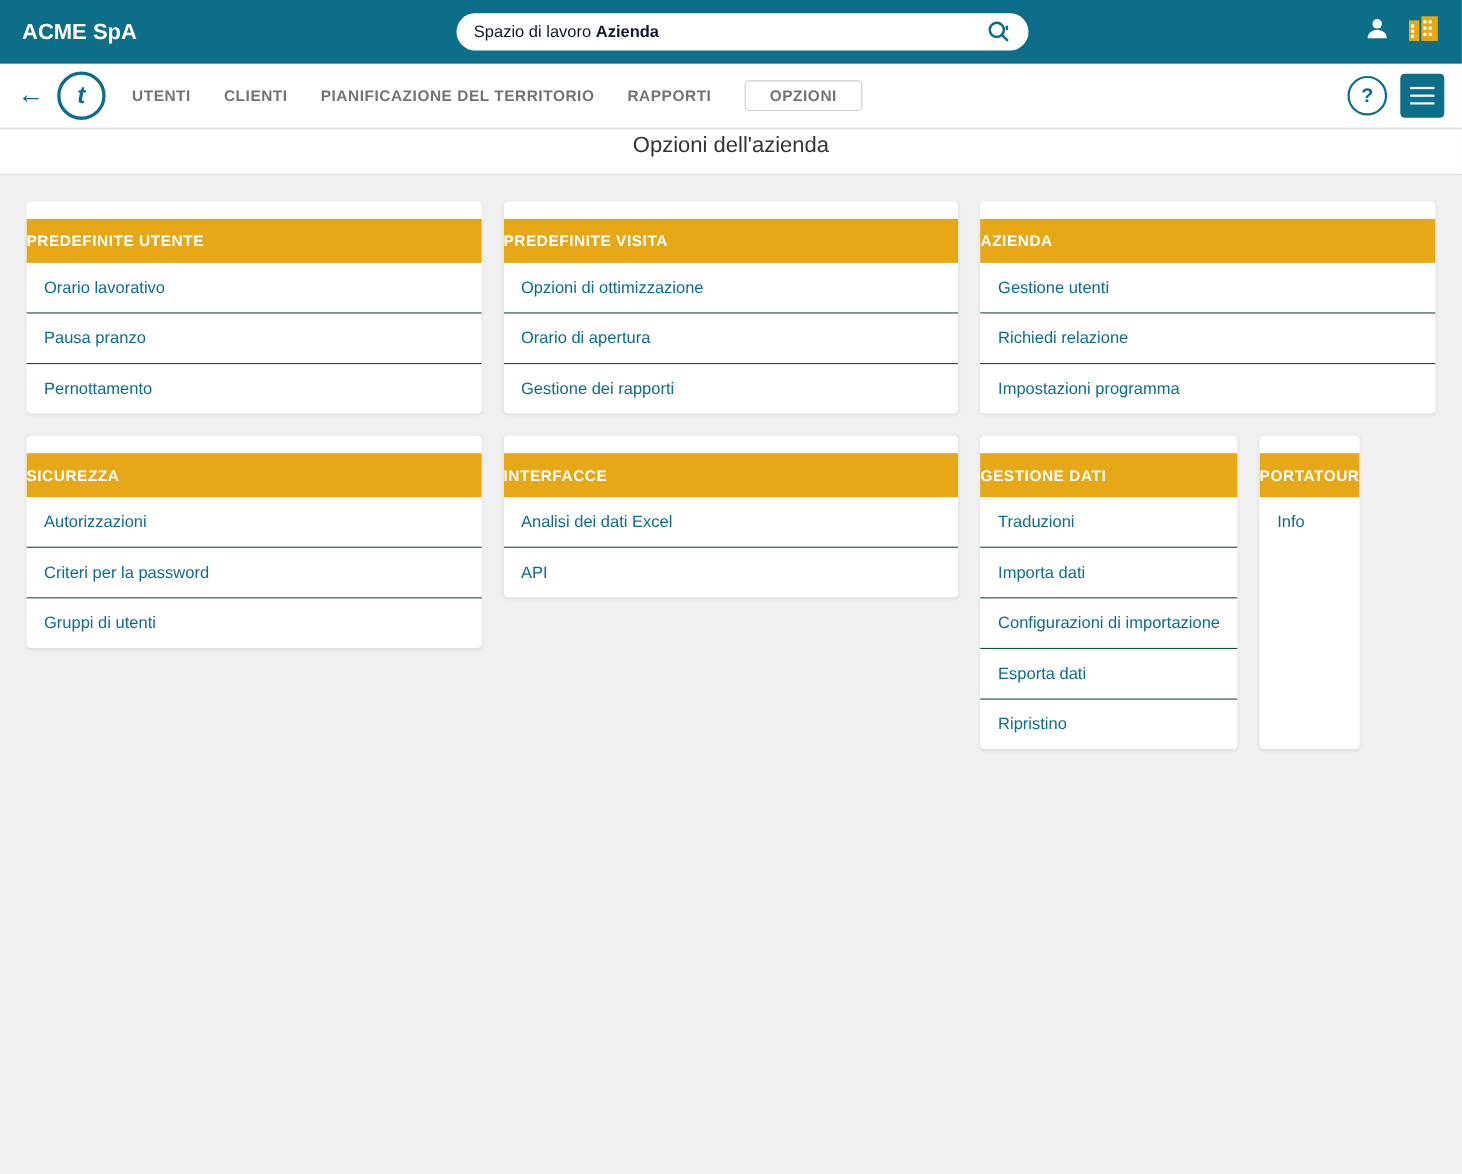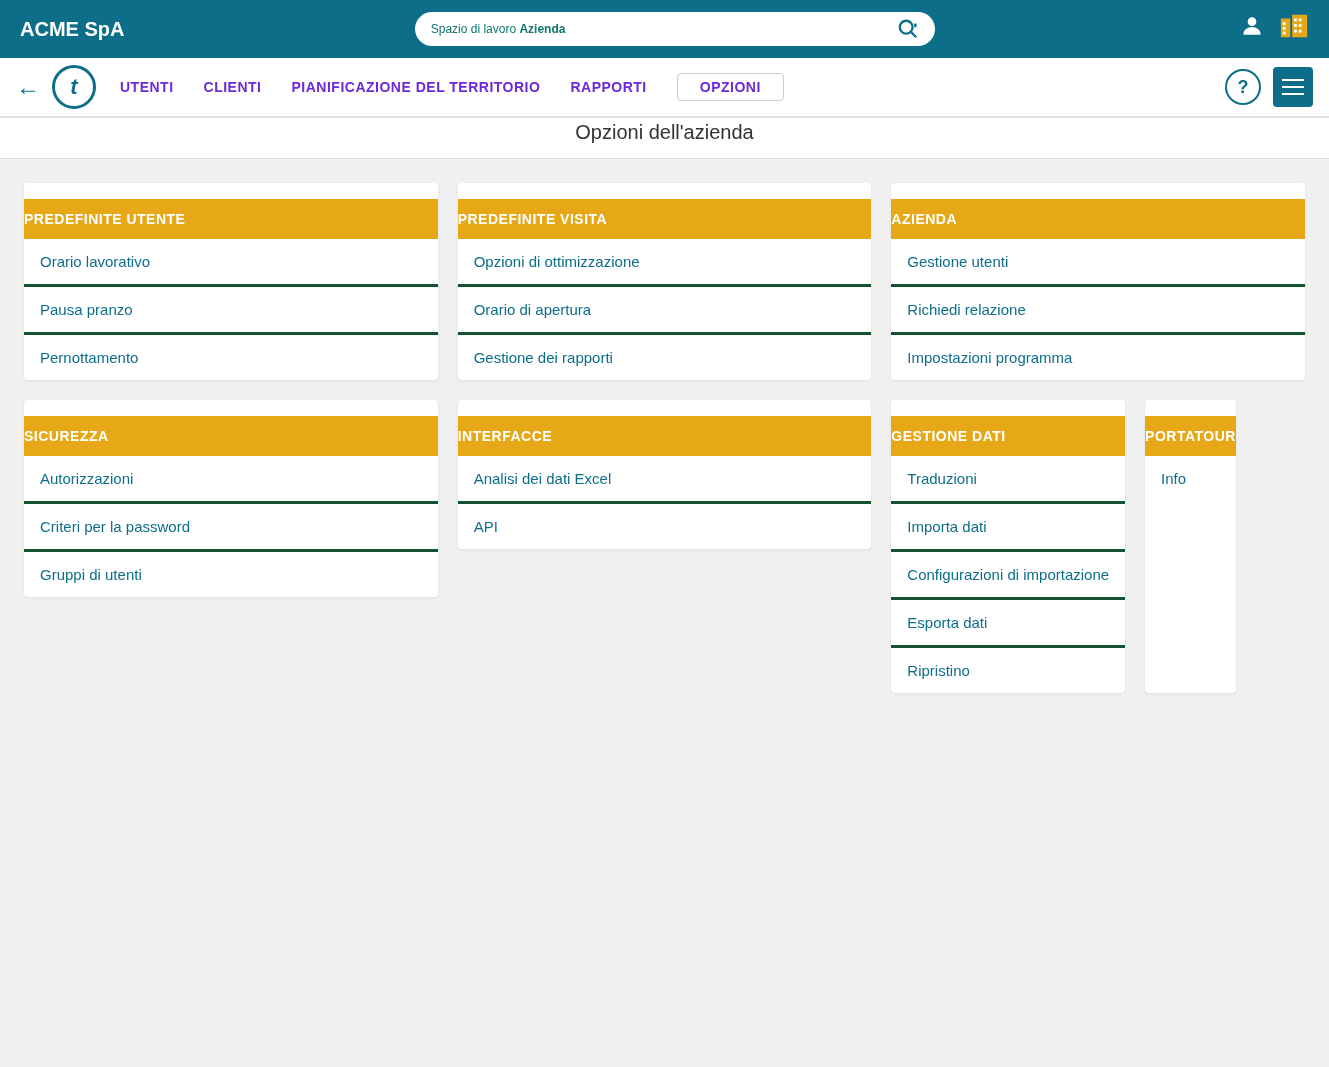--- a/index.html
+++ b/index.html
@@ -23,22 +23,22 @@
       flex: 1;
       display: flex;
       align-items: center;
       background: white;
       border-radius: 25px;
       padding: 6px 16px;
       max-width: 520px;
       margin: 0 auto;
     }
     .search-bar span {
-      color: #0f766e;
-      font-size: 12px;
+      color: #0f172a;
+      font-size: 15px;
       flex: 1;
     }
     .search-bar span b {
       font-weight: bold;
     }
     .search-icon-wrap {
       display: flex;
       align-items: center;
       margin-left: 8px;
       cursor: pointer;
@@ -85,21 +85,21 @@
       margin-right: 16px;
       font-style: italic;
     }
     .nav-links {
       display: flex;
       align-items: center;
       gap: 30px;
       flex: 1;
     }
     .nav-link {
-      color: #6d28d9;
+      color: #737373;
       font-size: 14px;
       font-weight: bold;
       letter-spacing: 0.5px;
       cursor: pointer;
       text-transform: uppercase;
     }
     .nav-link.active {
       border: 1.5px solid #ccc;
       padding: 5px 22px;
       border-radius: 4px;
@@ -170,21 +170,21 @@
       letter-spacing: 0.5px;
       padding: 12px 0;
       text-transform: uppercase;
       margin-top: 16px;
     }
     .card-items {
       padding: 0;
     }
     .card-item {
       padding: 14px 16px;
-      border-bottom: 3px solid #14532d;
+      border-bottom: 1px solid #14532d;
       color: #0d6e8a;
       font-size: 15px;
       cursor: pointer;
     }
     .card-item:last-child {
       border-bottom: none;
     }
 
     
     .hamburger-lines {

